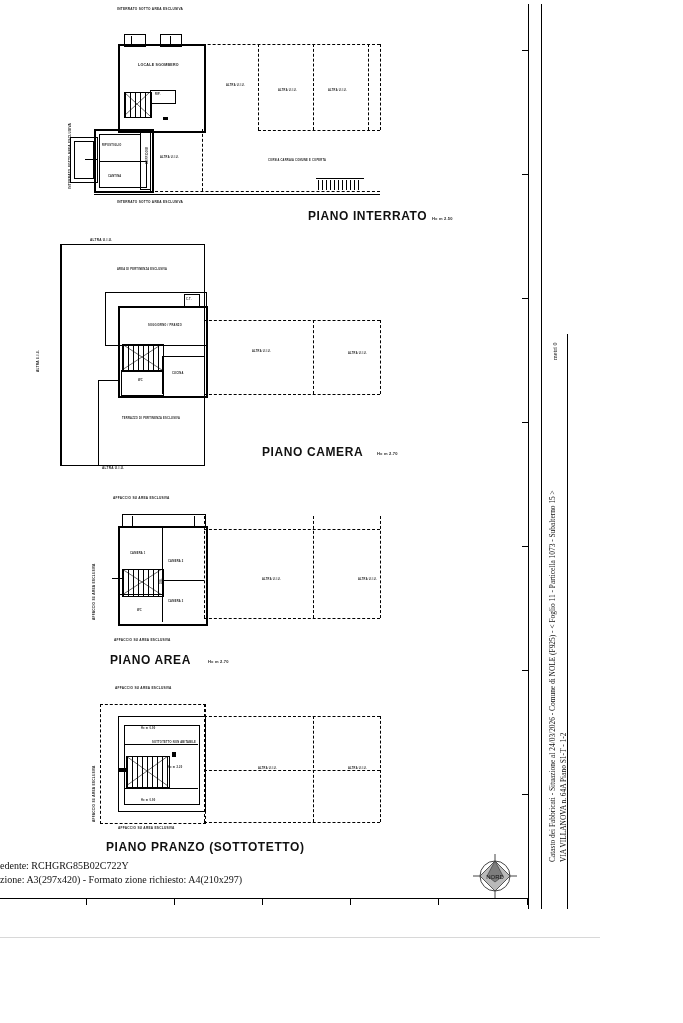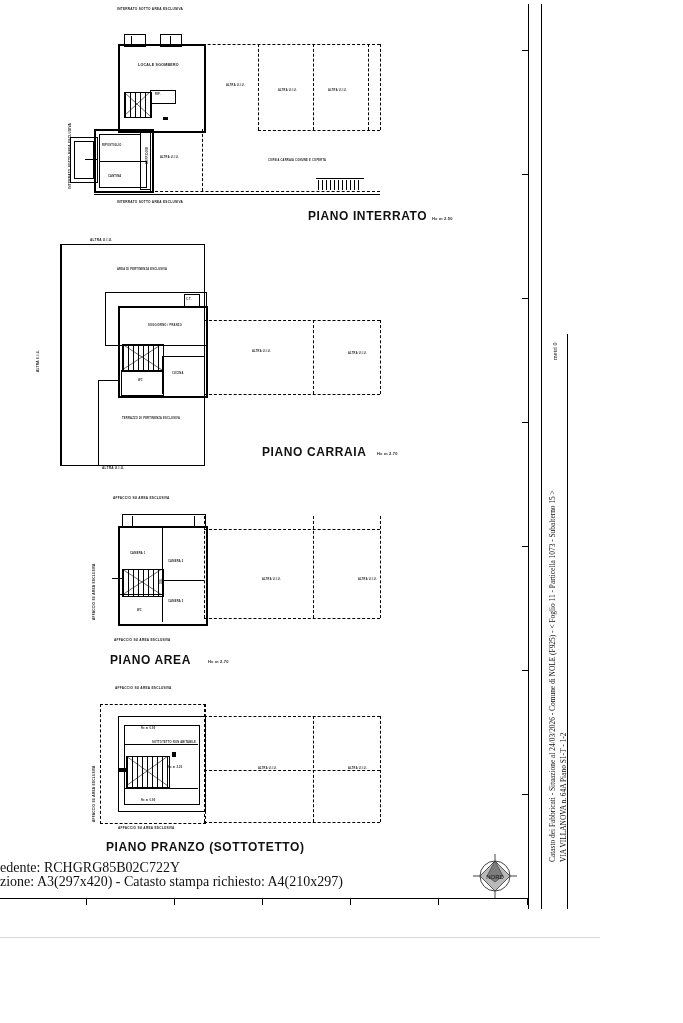--- a/index.html
+++ b/index.html
@@ -104,21 +104,21 @@
   
   .frame-v {
     position: absolute;
     width: 0;
     border-left: 1px solid #000;
   }
 
   .footer-text {
     position: absolute;
     font-family: "Liberation Serif", serif;
-    font-size: 14px;
+    font-size: 10px;
     color: #111;
     white-space: nowrap;
   }
 
   .side-text {
     position: absolute;
     font-family: "Liberation Serif", serif;
     font-size: 7.4px;
     white-space: nowrap;
     color: #111;
@@ -254,21 +254,21 @@
 
     <div class="lbl xs" style="left:252px; top:346px;">ALTRA U.I.U.</div>
     <div class="lbl xs" style="left:348px; top:348px;">ALTRA U.I.U.</div>
 
     <div class="w" style="left:98px; top:376px; width:1px; height:86px;"></div>
     <div class="w" style="left:98px; top:376px; width:22px; height:1px;"></div>
     <div class="lbl xs" style="left:122px; top:413px;">TERRAZZO DI PERTINENZA ESCLUSIVA</div>
 
     <div class="lbl sm" style="left:102px; top:462px;">ALTRA U.I.U.</div>
 
-    <div class="title" style="left:262px; top:441px;">PIANO CARRAIA</div>
+    <div class="title" style="left:262px; top:441px;">PIANO CAMERA</div>
     <div class="hnote" style="left:377px; top:447px;">H= m 2.70</div>
   </div>
 
   <div>
 
     <div class="lbl sm" style="left:113px; top:492px;">AFFACCIO SU AREA ESCLUSIVA</div>
 
     <div class="lbl sm vert" style="left:92px; top:616px;">AFFACCIO SU AREA ESCLUSIVA</div>
 
     <div class="box-solid" style="left:122px; top:510px; width:82px; height:12px;"></div>
@@ -375,21 +375,21 @@
       <circle cx="25" cy="24" r="15" fill="none" stroke="#444" stroke-width="1"></circle>
       <line x1="25" y1="2" x2="25" y2="46" stroke="#444" stroke-width="1"></line>
       <line x1="3" y1="24" x2="47" y2="24" stroke="#444" stroke-width="1"></line>
       <polygon points="25,9 40,24 25,39 10,24" fill="#b9b9b9" stroke="#333" stroke-width="0.8"></polygon>
       <polygon points="25,9 33,24 25,30 17,24" fill="#7d7d7d" stroke="#333" stroke-width="0.6"></polygon>
       <text x="25" y="27" font-family="Liberation Sans, sans-serif" font-size="6" fill="#111" text-anchor="middle">NORD</text>
     </svg>
   </div>
 
   <div class="footer-text" style="left:0px; top:856px;">edente: RCHGRG85B02C722Y</div>
-  <div class="footer-text" style="left:0px; top:870px;">zione: A3(297x420)  - Catasto stampa richiesto: A4(210x297)</div>
+  <div class="footer-text" style="left:0px; top:870px;">zione: A3(297x420)  - Formato zione richiesto: A4(210x297)</div>
 
   <div class="w" style="left:0px; top:894px; width:528px; height:1px;"></div>
   <div class="w" style="left:86px; top:894px; width:1px; height:7px;"></div>
   <div class="w" style="left:174px; top:894px; width:1px; height:7px;"></div>
   <div class="w" style="left:262px; top:894px; width:1px; height:7px;"></div>
   <div class="w" style="left:350px; top:894px; width:1px; height:7px;"></div>
   <div class="w" style="left:438px; top:894px; width:1px; height:7px;"></div>
   <div class="w" style="left:527px; top:894px; width:1px; height:7px;"></div>
 
   <div class="faint-line" style="left:0px; top:933px; width:600px;"></div>

